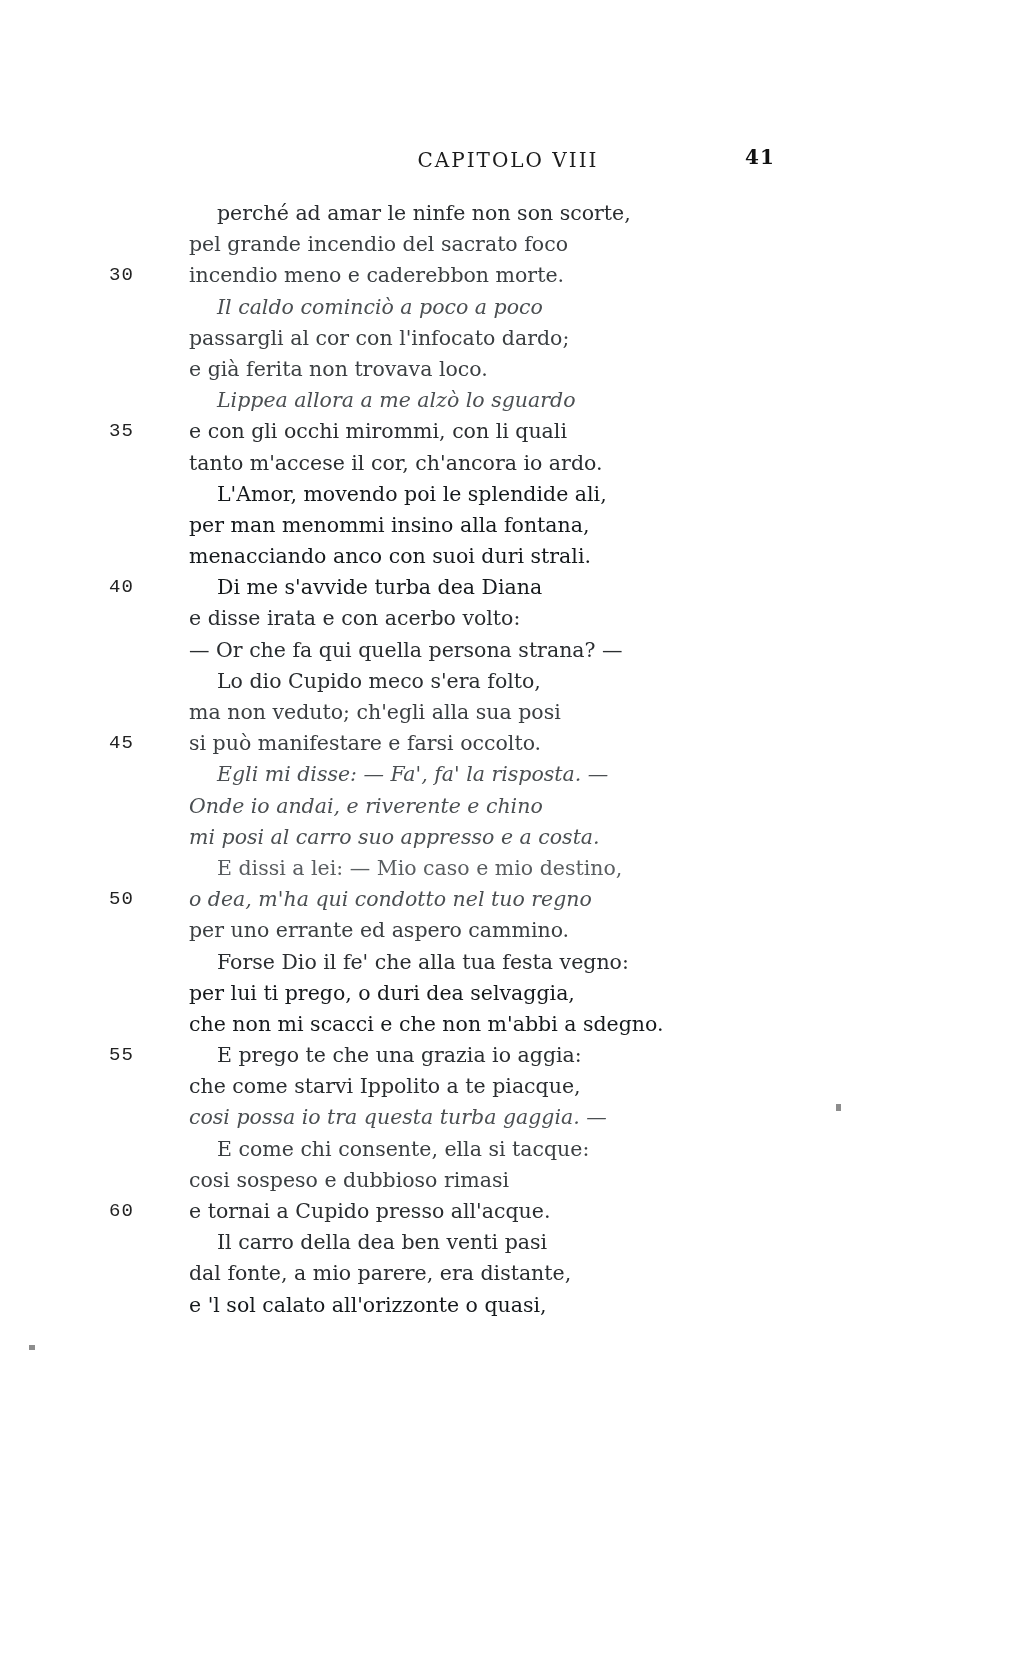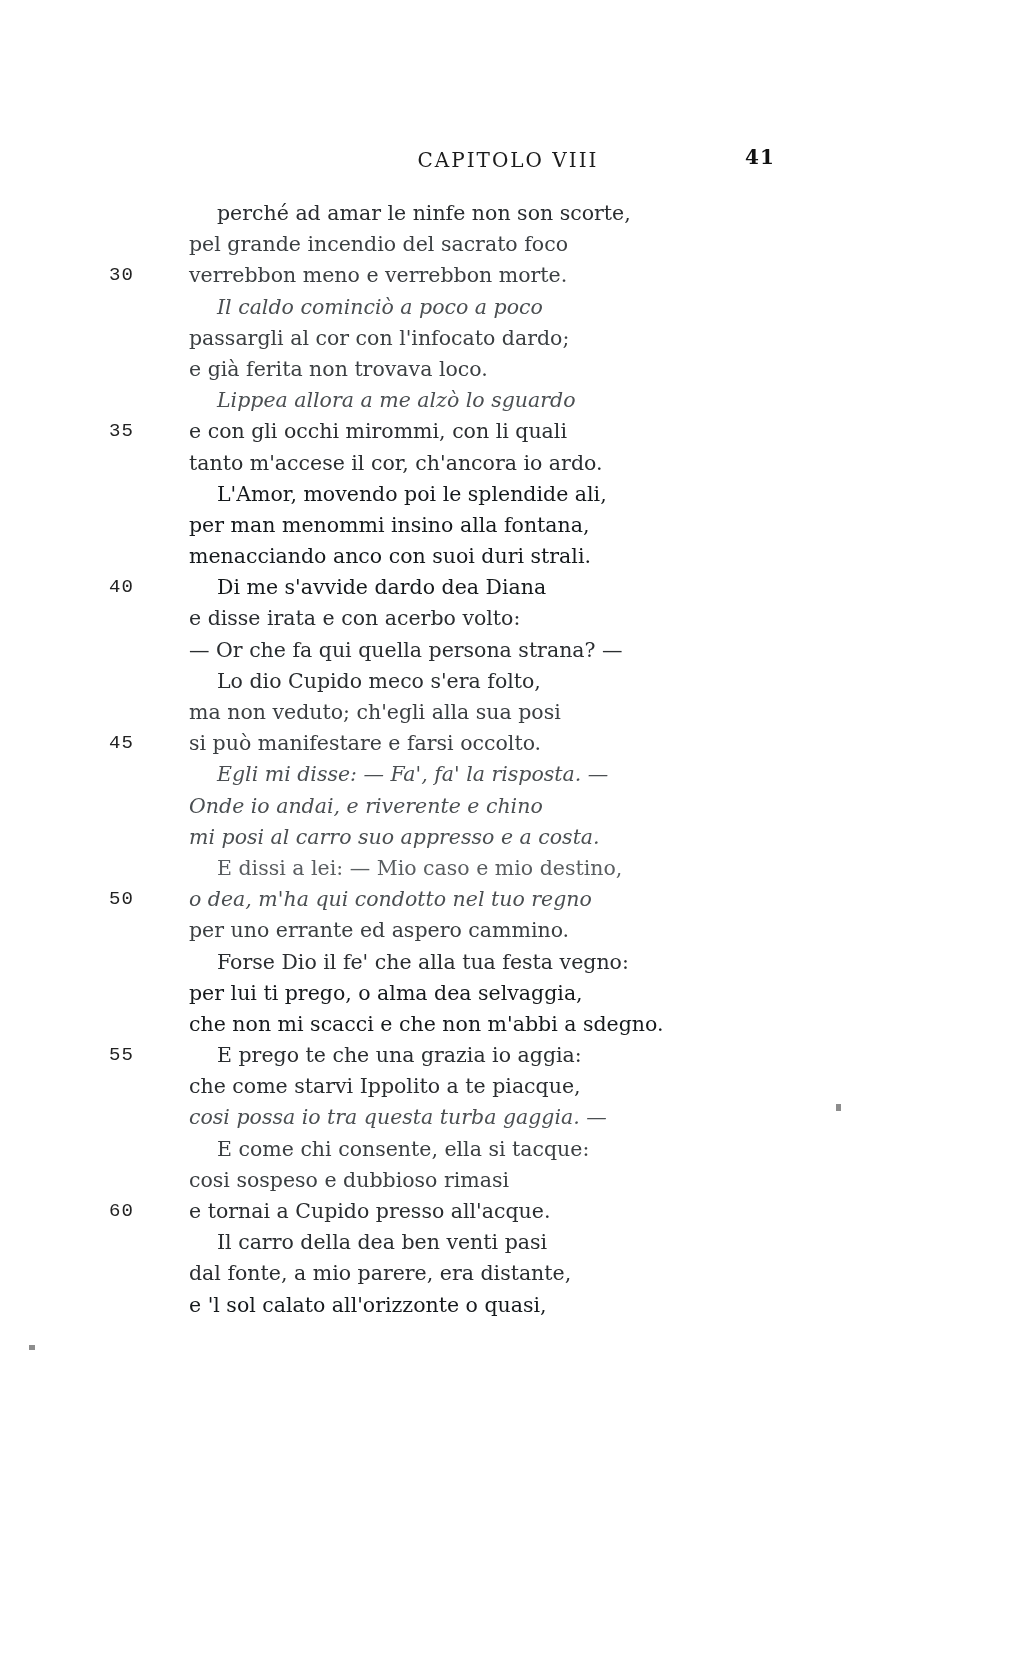--- a/index.html
+++ b/index.html
@@ -90,44 +90,44 @@
 <body>
 
 <div class="page">
 
   <div class="running-head">CAPITOLO VIII</div>
   <div class="folio">41</div>
 
   <div class="poem" id="poem">
       <div class="line ind"><span class="num"></span><span class="txt f1">perché ad amar le ninfe non son scorte,</span></div>
       <div class="line"><span class="num"></span><span class="txt f2">pel grande incendio del sacrato foco</span></div>
-      <div class="line"><span class="num">30</span><span class="txt f2">verrebbon meno e verrebbon morte.</span></div>
+      <div class="line"><span class="num">30</span><span class="txt f2">incendio meno e caderebbon morte.</span></div>
       <div class="line ind"><span class="num"></span><span class="txt f3">Il caldo cominciò a poco a poco</span></div>
       <div class="line"><span class="num"></span><span class="txt f2">passargli al cor con l'infocato dardo;</span></div>
       <div class="line"><span class="num"></span><span class="txt f2">e già ferita non trovava loco.</span></div>
       <div class="line ind"><span class="num"></span><span class="txt f3">Lippea allora a me alzò lo sguardo</span></div>
       <div class="line"><span class="num">35</span><span class="txt f1">e con gli occhi mirommi, con li quali</span></div>
       <div class="line"><span class="num"></span><span class="txt f1">tanto m'accese il cor, ch'ancora io ardo.</span></div>
       <div class="line ind"><span class="num"></span><span class="txt">L'Amor, movendo poi le splendide ali,</span></div>
       <div class="line"><span class="num"></span><span class="txt">per man menommi insino alla fontana,</span></div>
       <div class="line"><span class="num"></span><span class="txt">menacciando anco con suoi duri strali.</span></div>
-      <div class="line ind"><span class="num">40</span><span class="txt">Di me s'avvide dardo dea Diana</span></div>
+      <div class="line ind"><span class="num">40</span><span class="txt">Di me s'avvide turba dea Diana</span></div>
       <div class="line"><span class="num"></span><span class="txt f1">e disse irata e con acerbo volto:</span></div>
       <div class="line"><span class="num"></span><span class="txt f1">— Or che fa qui quella persona strana? —</span></div>
       <div class="line ind"><span class="num"></span><span class="txt f1">Lo dio Cupido meco s'era folto,</span></div>
       <div class="line"><span class="num"></span><span class="txt f2">ma non veduto; ch'egli alla sua posi</span></div>
       <div class="line"><span class="num">45</span><span class="txt f2">si può manifestare e farsi occolto.</span></div>
       <div class="line ind"><span class="num"></span><span class="txt f3">Egli mi disse: — Fa', fa' la risposta. —</span></div>
       <div class="line"><span class="num"></span><span class="txt f3">Onde io andai, e riverente e chino</span></div>
       <div class="line"><span class="num"></span><span class="txt f3">mi posi al carro suo appresso e a costa.</span></div>
       <div class="line ind"><span class="num"></span><span class="txt f4">E dissi a lei: — Mio caso e mio destino,</span></div>
       <div class="line"><span class="num">50</span><span class="txt f3">o dea, m'ha qui condotto nel tuo regno</span></div>
       <div class="line"><span class="num"></span><span class="txt f2">per uno errante ed aspero cammino.</span></div>
       <div class="line ind"><span class="num"></span><span class="txt f1">Forse Dio il fe' che alla tua festa vegno:</span></div>
-      <div class="line"><span class="num"></span><span class="txt">per lui ti prego, o alma dea selvaggia,</span></div>
+      <div class="line"><span class="num"></span><span class="txt">per lui ti prego, o duri dea selvaggia,</span></div>
       <div class="line"><span class="num"></span><span class="txt">che non mi scacci e che non m'abbi a sdegno.</span></div>
       <div class="line ind"><span class="num">55</span><span class="txt f1">E prego te che una grazia io aggia:</span></div>
       <div class="line"><span class="num"></span><span class="txt f1">che come starvi Ippolito a te piacque,</span></div>
       <div class="line"><span class="num"></span><span class="txt f3">cosi possa io tra questa turba gaggia. —</span></div>
       <div class="line ind"><span class="num"></span><span class="txt f2">E come chi consente, ella si tacque:</span></div>
       <div class="line"><span class="num"></span><span class="txt f2">cosi sospeso e dubbioso rimasi</span></div>
       <div class="line"><span class="num">60</span><span class="txt f1">e tornai a Cupido presso all'acque.</span></div>
       <div class="line ind"><span class="num"></span><span class="txt f1">Il carro della dea ben venti pasi</span></div>
       <div class="line"><span class="num"></span><span class="txt f1">dal fonte, a mio parere, era distante,</span></div>
       <div class="line"><span class="num"></span><span class="txt">e 'l sol calato all'orizzonte o quasi,</span></div>

